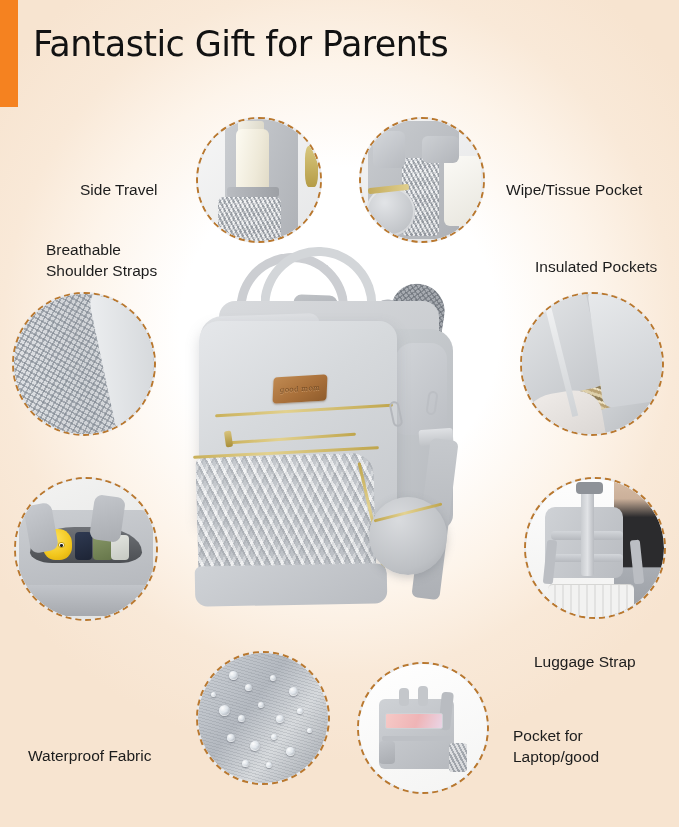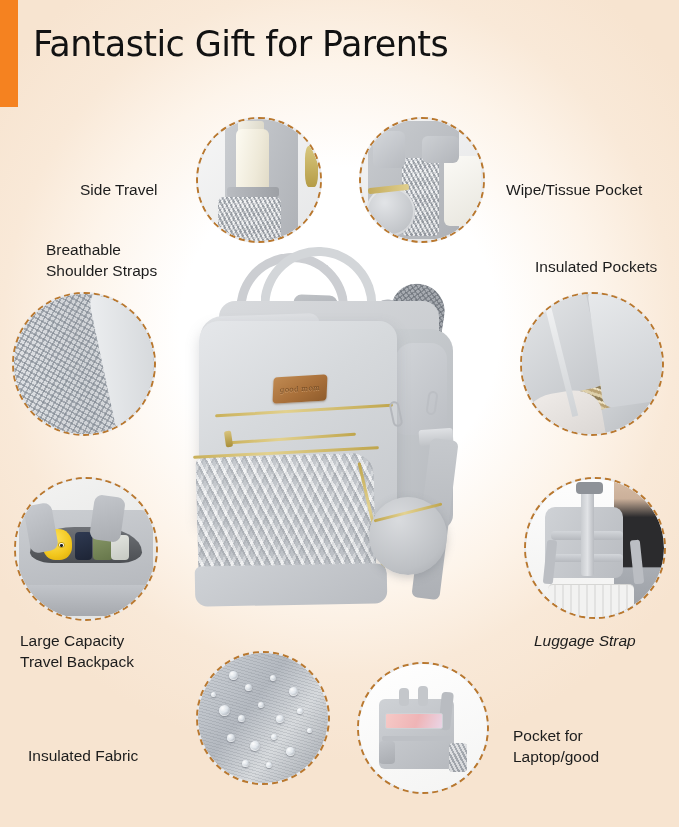--- a/index.html
+++ b/index.html
@@ -451,26 +451,24 @@
 
   <div class="label" style="left:80px; top:180px;">Side Travel</div>
 
   <div class="label right" style="left:506px; top:180px;">Wipe/Tissue Pocket</div>
 
   <div class="label" style="left:46px; top:240px;">Breathable
 Shoulder Straps</div>
 
   <div class="label right" style="left:522px; top:257px;margin-left:13px;">Insulated Pockets</div>
 
-  <div class="label" style="left:20px; top:631px;">Large Capacity
-Travel Backpack</div>
-
-  <div class="label right" style="left:534px; top:631px;font-style:italic;">Luggage Strap</div>
-
-  <div class="label" style="left:28px; top:746px;">Insulated Fabric</div>
+
+  <div class="label right" style="left:534px; top:652px;">Luggage Strap</div>
+
+  <div class="label" style="left:28px; top:746px;">Waterproof Fabric</div>
 
   <div class="label right" style="left:513px; top:726px;">Pocket for
 Laptop/good</div>
 
   <div class="circle" style="left:196px; top:117px; width:126px; height:126px;">
     <div class="inner">
       <div class="sp-bg"></div>
       <div class="sp-body"></div>
       <div class="sp-cap"></div>
       <div class="sp-bottle"></div>

